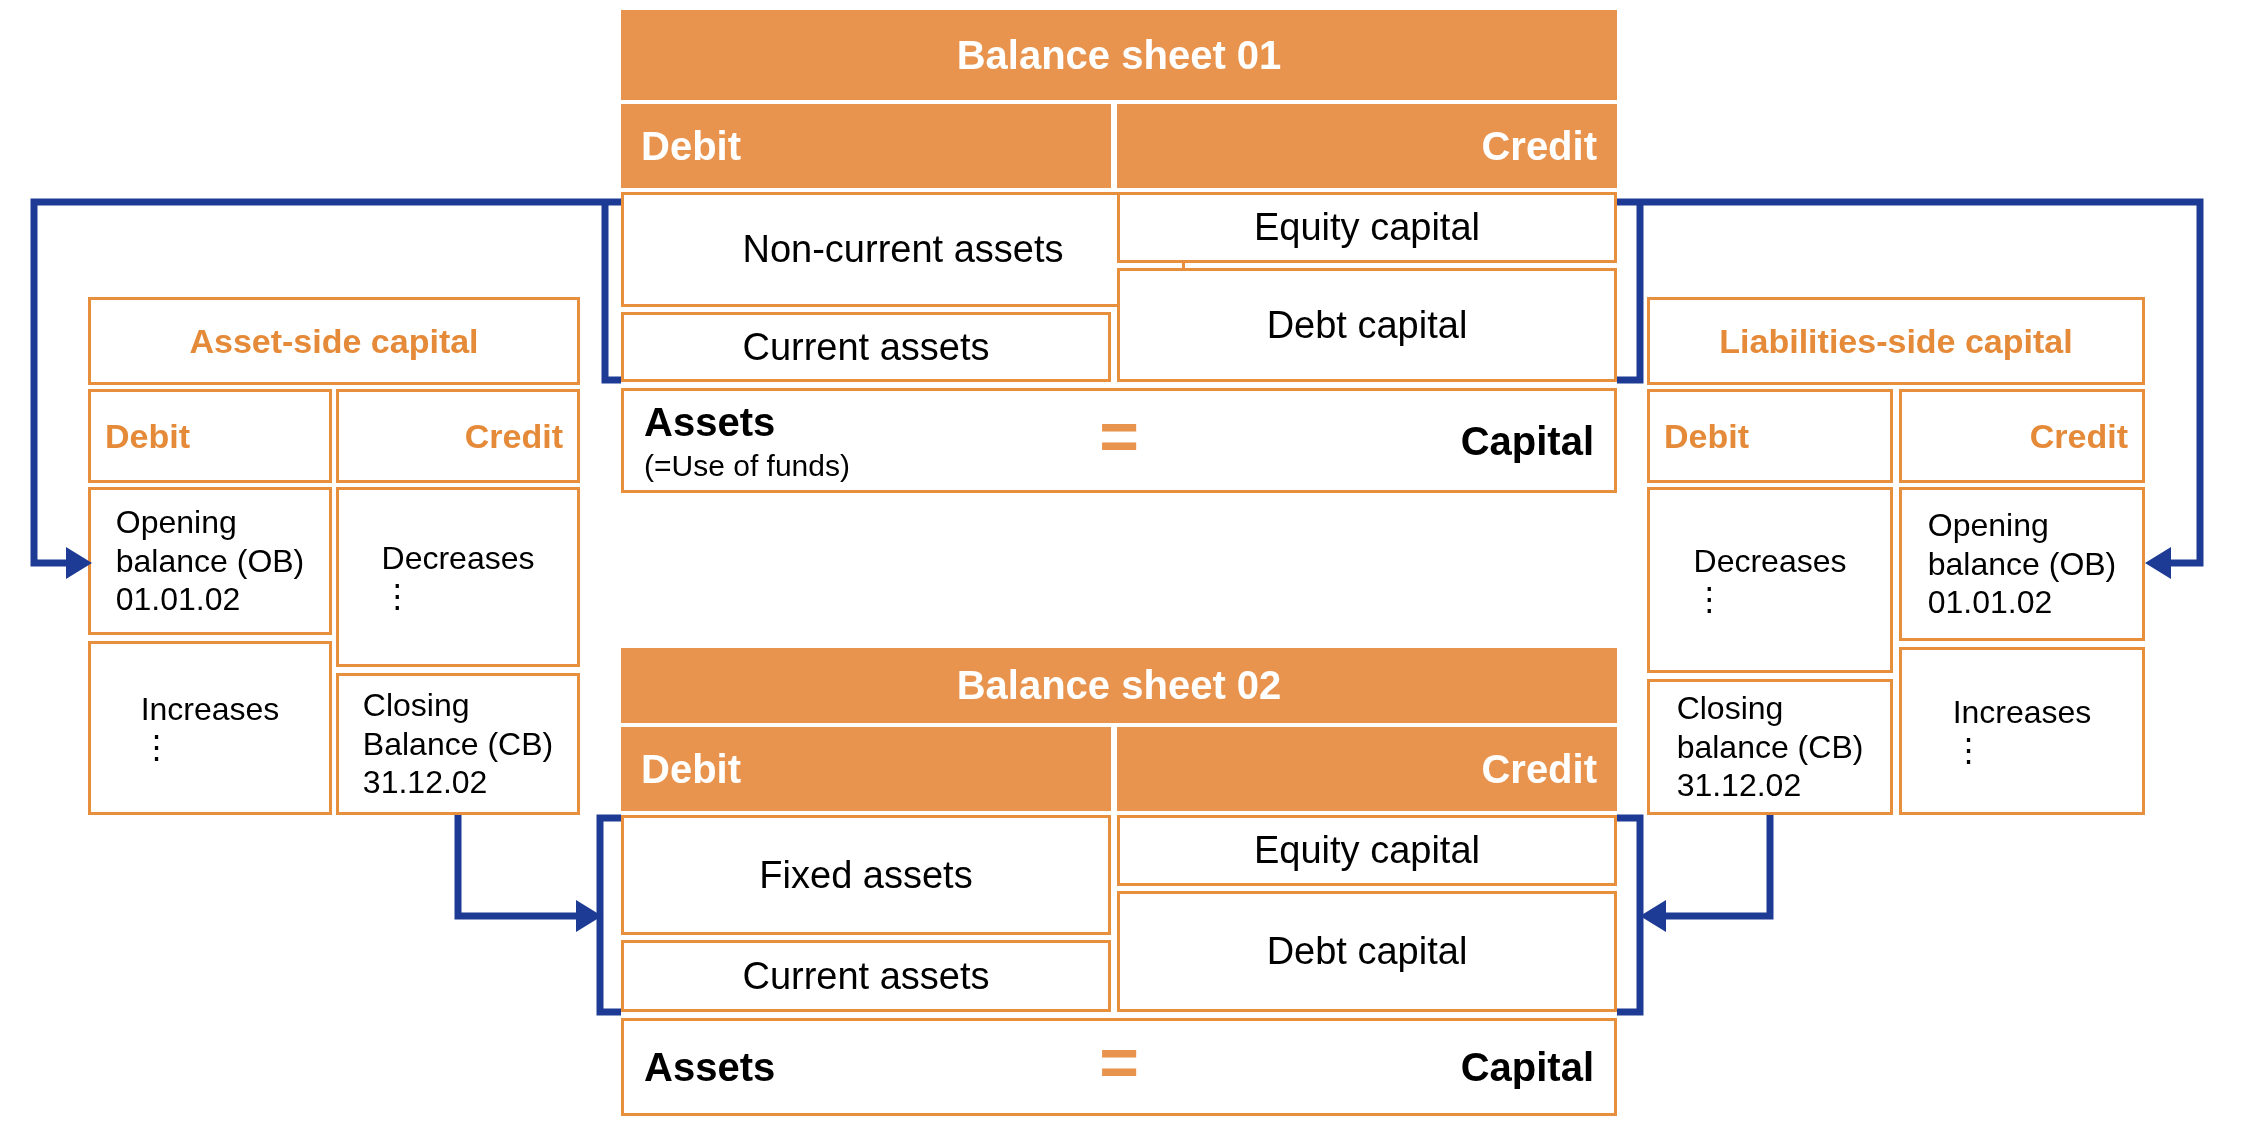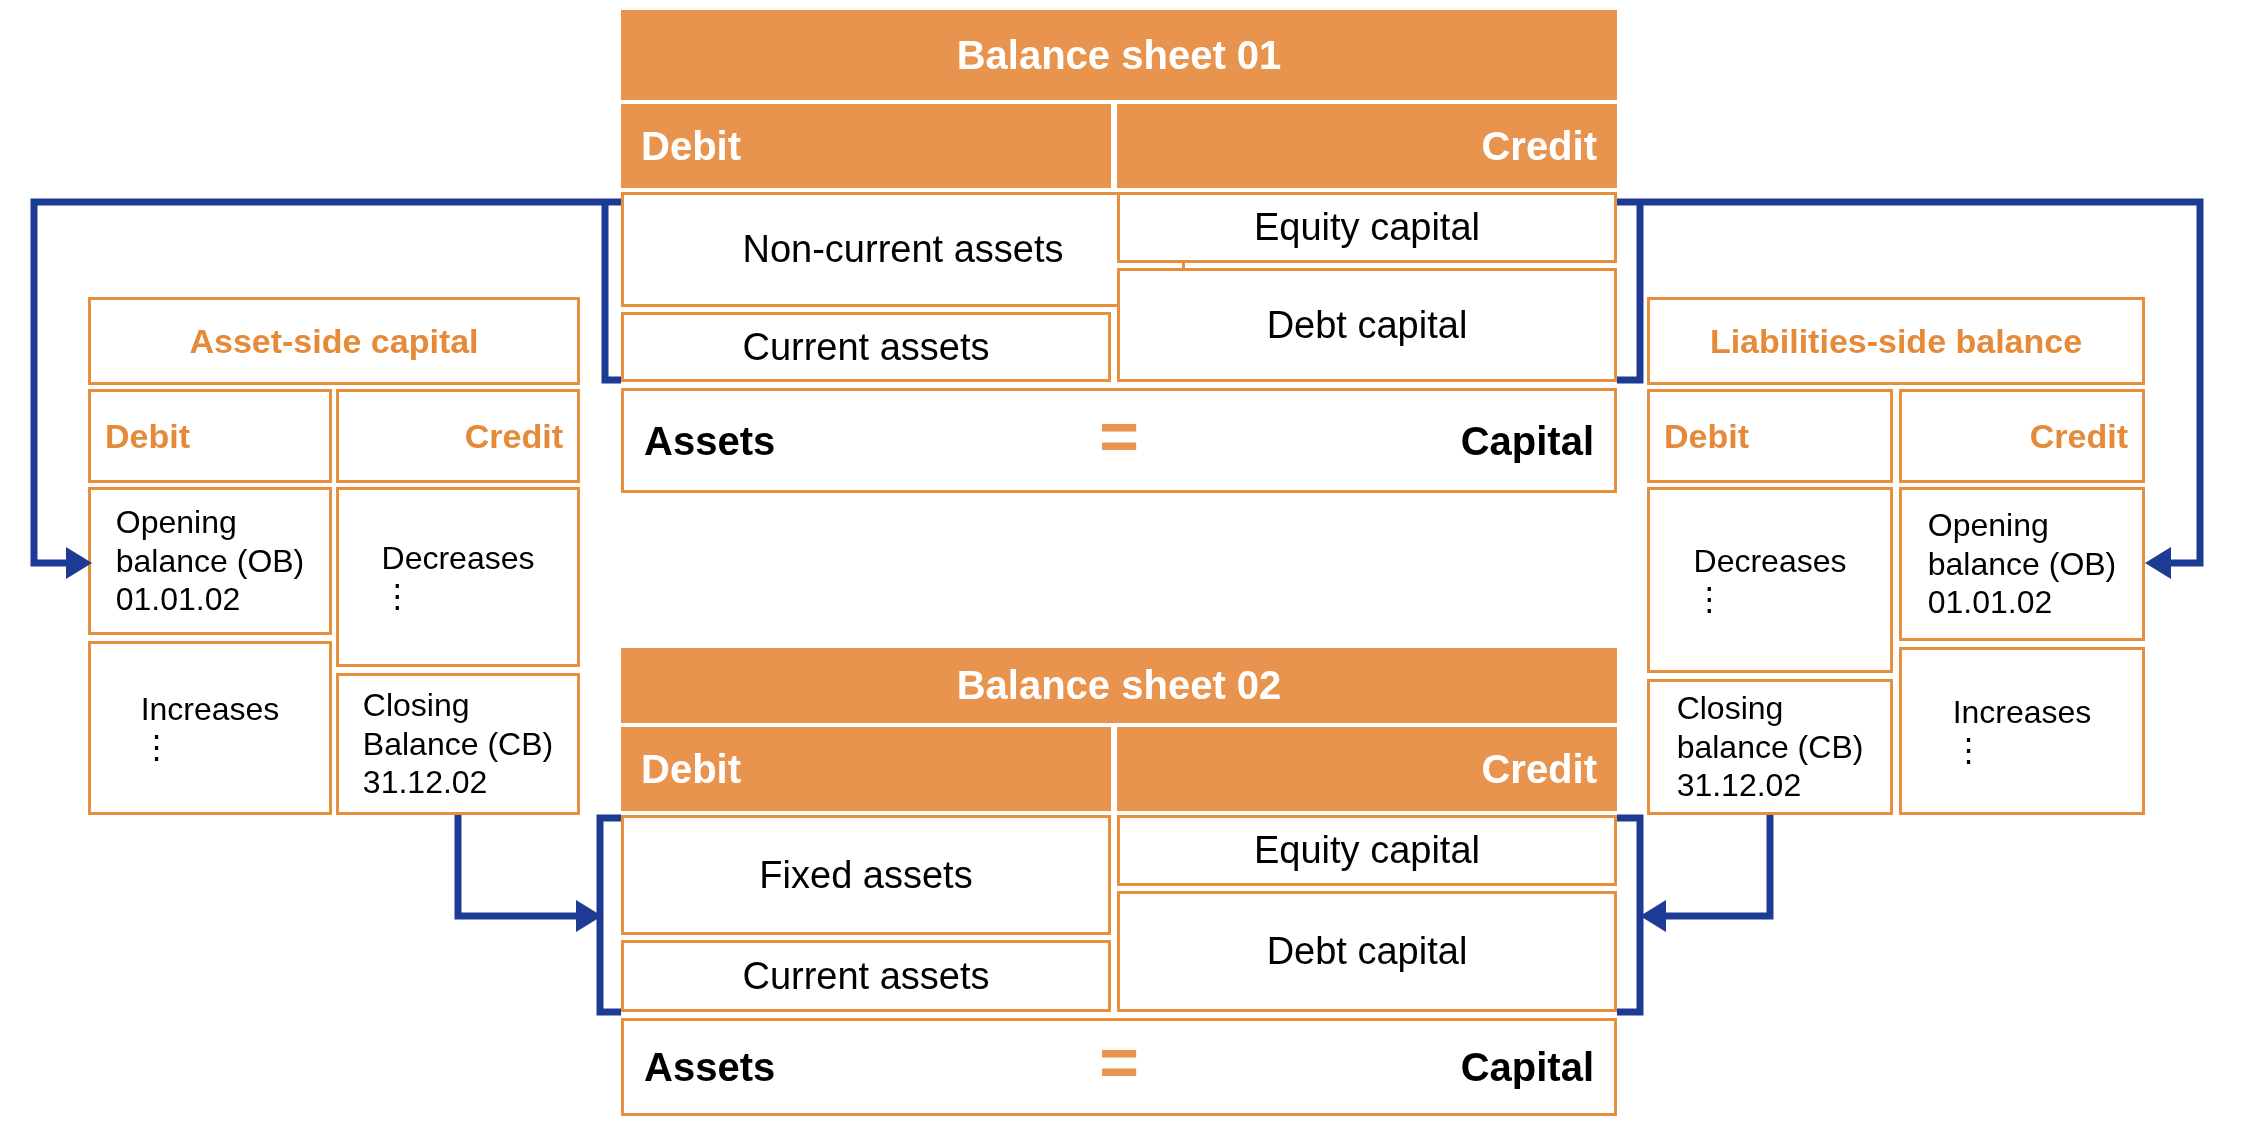--- a/index.html
+++ b/index.html
@@ -84,20 +84,21 @@
     <div class="box orange-fill bs-title" style="left:621px; top:10px; width:996px; height:90px;">Balance sheet 01</div>
     <div class="box orange-fill bs-head lead-left" style="left:621px; top:104px; width:490px; height:84px;">Debit</div>
     <div class="box orange-fill bs-head lead-right" style="left:1117px; top:104px; width:500px; height:84px;">Credit</div>
     <div class="box white-cell bs-body" style="left:621px; top:192px; width:564px; height:115px;">Non-current assets</div>
     <div class="box white-cell bs-body" style="left:621px; top:312px; width:490px; height:70px;">Current assets</div>
     <div class="box white-cell bs-body" style="left:1117px; top:192px; width:500px; height:71px;">Equity capital</div>
     <div class="box white-cell bs-body" style="left:1117px; top:268px; width:500px; height:114px;">Debt capital</div>
     <div class="equation" style="left:621px; top:388px; width:996px; height:105px;">
       <div class="eq-side">
         <div class="eq-main">Assets</div>
+        <div class="eq-sub">(=Use of funds)</div>
       </div>
       <div class="eq-sign">=</div>
       <div class="eq-side right">
         <div class="eq-main">Capital</div>
       </div>
     </div>
   </div>
 
   <div class="group">
     <div class="box orange-fill bs-title" style="left:621px; top:648px; width:996px; height:75px;">Balance sheet 02</div>
@@ -128,21 +129,21 @@
     <div class="box white-cell t-body" style="left:88px; top:641px; width:244px; height:174px;">Increases
 ⋮</div>
     <div class="box white-cell t-body" style="left:336px; top:487px; width:244px; height:180px;">Decreases
 ⋮</div>
     <div class="box white-cell t-body" style="left:336px; top:673px; width:244px; height:142px;">Closing
 Balance (CB)
 31.12.02</div>
   </div>
 
   <div class="group">
-    <div class="box white-cell t-title" style="left:1647px; top:297px; width:498px; height:88px;">Liabilities-side balance</div>
+    <div class="box white-cell t-title" style="left:1647px; top:297px; width:498px; height:88px;">Liabilities-side capital</div>
     <div class="box white-cell t-head lead-left" style="left:1647px; top:389px; width:246px; height:94px; padding-left:14px;">Debit</div>
     <div class="box white-cell t-head lead-right" style="left:1899px; top:389px; width:246px; height:94px; padding-right:14px;">Credit</div>
     <div class="box white-cell t-body" style="left:1647px; top:487px; width:246px; height:186px;">Decreases
 ⋮</div>
     <div class="box white-cell t-body" style="left:1647px; top:679px; width:246px; height:136px;">Closing
 balance (CB)
 31.12.02</div>
     <div class="box white-cell t-body" style="left:1899px; top:487px; width:246px; height:154px;">Opening
 balance (OB)
 01.01.02</div>

